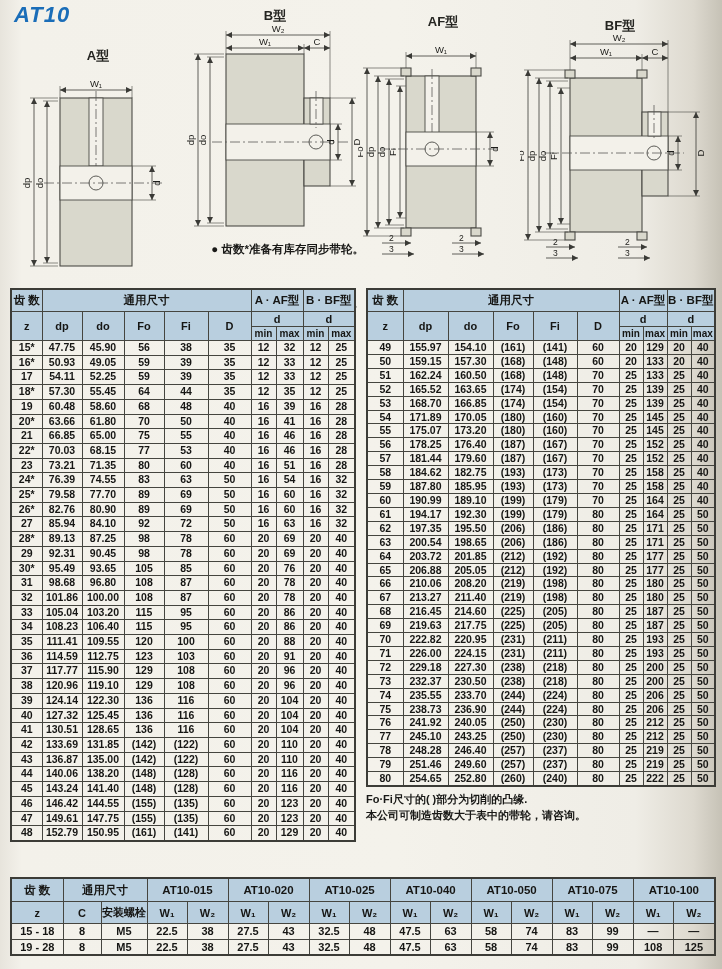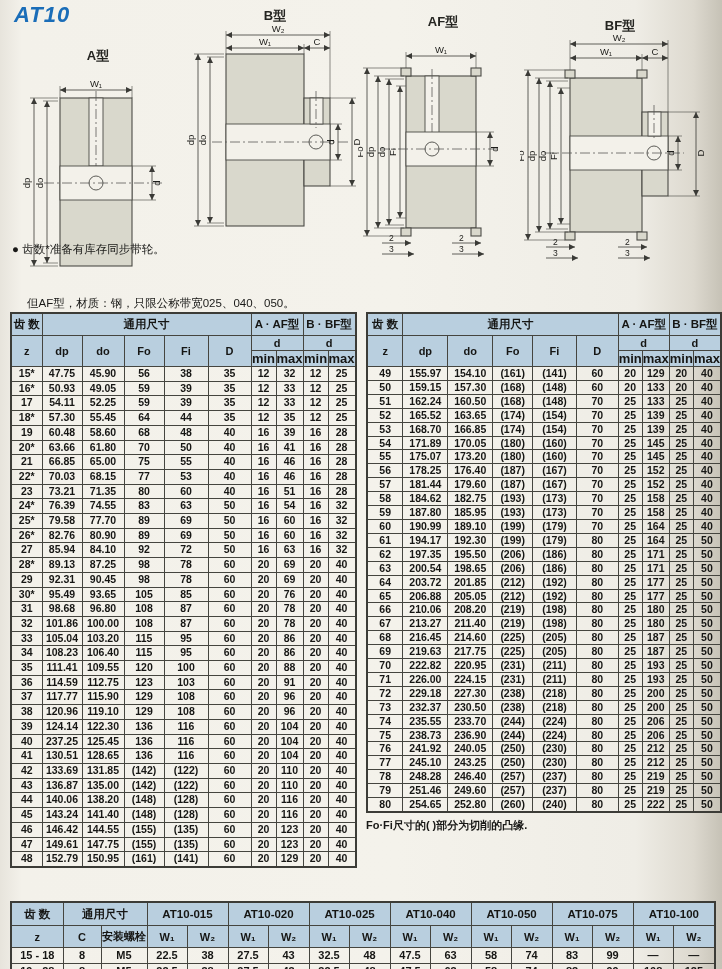--- a/index.html
+++ b/index.html
@@ -12,33 +12,33 @@
   .diag .dtitle{text-align:center;font-size:13px;font-weight:700;color:#242420;height:16px;line-height:16px;}
   svg{display:block;}
   .body{fill:#d9d8cc;stroke:#4b4b46;stroke-width:1.1;}
   .hole{fill:#f3f1ea;stroke:#4b4b46;stroke-width:0.9;}
   .cl{stroke:#5c5c58;stroke-width:0.8;stroke-dasharray:10 3 2 3;fill:none;}
   .ext{stroke:#5c5c58;stroke-width:0.7;}
   .dim{stroke:#3a3a36;stroke-width:0.8;}
   .dt{font-family:"Liberation Sans",sans-serif;font-size:9.5px;fill:#1d1d1a;}
   .ds{font-family:"Liberation Sans",sans-serif;font-size:8.5px;fill:#1d1d1a;}
   .notes-top{position:absolute;left:12px;top:242px;width:352px;font-size:11.5px;
-    font-weight:400;line-height:15.5px;color:#191917;}
+    font-weight:700;line-height:15.5px;color:#191917;text-align:right;}
   .notes-top .ind{padding-left:15px;margin-top:38px;}
   .badge{display:inline-block;background:#151513;color:#fbfbf8;padding:0 3px;line-height:13px;
     font-size:10.5px;border-radius:1px;}
   .spec{border-collapse:collapse;table-layout:fixed;background:transparent;}
   .spec th,.spec td{border:1px solid #45453f;text-align:center;padding:0;overflow:hidden;
     white-space:nowrap;font-weight:600;color:#161614;}
-  .spec{border:2px solid #3c3c37;margin-top:24px;}
+  .spec{border:2px solid #3c3c37;}
   .spec thead th{background:#b9cfdf;}
   .h1 th{height:21px;font-size:11.5px;}
   .h2 th{font-size:11px;height:14px;}
   .h2 th[rowspan]{height:auto;}
-  .h3 th{height:13px;font-size:13px;font-weight:700;}
+  .h3 th{height:13px;font-size:10px;font-weight:700;}
   .left-table td{font-size:10.5px;height:13.7px;line-height:13.7px;}
   .right-table td{font-size:10.5px;height:12.9px;line-height:12.9px;}
   .col-left{position:absolute;left:10px;top:288px;}
   .col-right{position:absolute;left:366px;top:288px;}
   .notes-bottom{margin-top:4px;font-size:11px;font-weight:600;line-height:16px;color:#191917;}
   .bottom-wrap{position:absolute;left:10px;top:877px;}
   .bt .bh1 th{height:22px;font-size:11.5px;}
   .bt .bh2 th{height:21px;font-size:11px;}
   .bt td{font-size:11px;height:14.5px;line-height:14.5px;}
 </style>
@@ -580,21 +580,21 @@
             <td>136</td>
             <td>116</td>
             <td>60</td>
             <td>20</td>
             <td>104</td>
             <td>20</td>
             <td>40</td>
           </tr>
           <tr>
             <td>40</td>
-            <td>237.25</td>
+            <td>127.32</td>
             <td>125.45</td>
             <td>136</td>
             <td>116</td>
             <td>60</td>
             <td>20</td>
             <td>104</td>
             <td>20</td>
             <td>40</td>
           </tr>
           <tr>
@@ -1117,20 +1117,21 @@
             <td>80</td>
             <td>25</td>
             <td>222</td>
             <td>25</td>
             <td>50</td>
           </tr>
         </tbody>
     </table>
     <div class="notes-bottom">
       <div>Fo·Fi尺寸的( )部分为切削的凸缘.</div>
+      <div>本公司可制造齿数大于表中的带轮，请咨询。</div>
     </div>
   </div>
 
   <div class="bottom-wrap">
     <table class="spec bt" style="width:704px">
       <colgroup>
         <col style="width:52px">
           <col style="width:38px">
           <col style="width:46px">
         <col style="width:40px">

